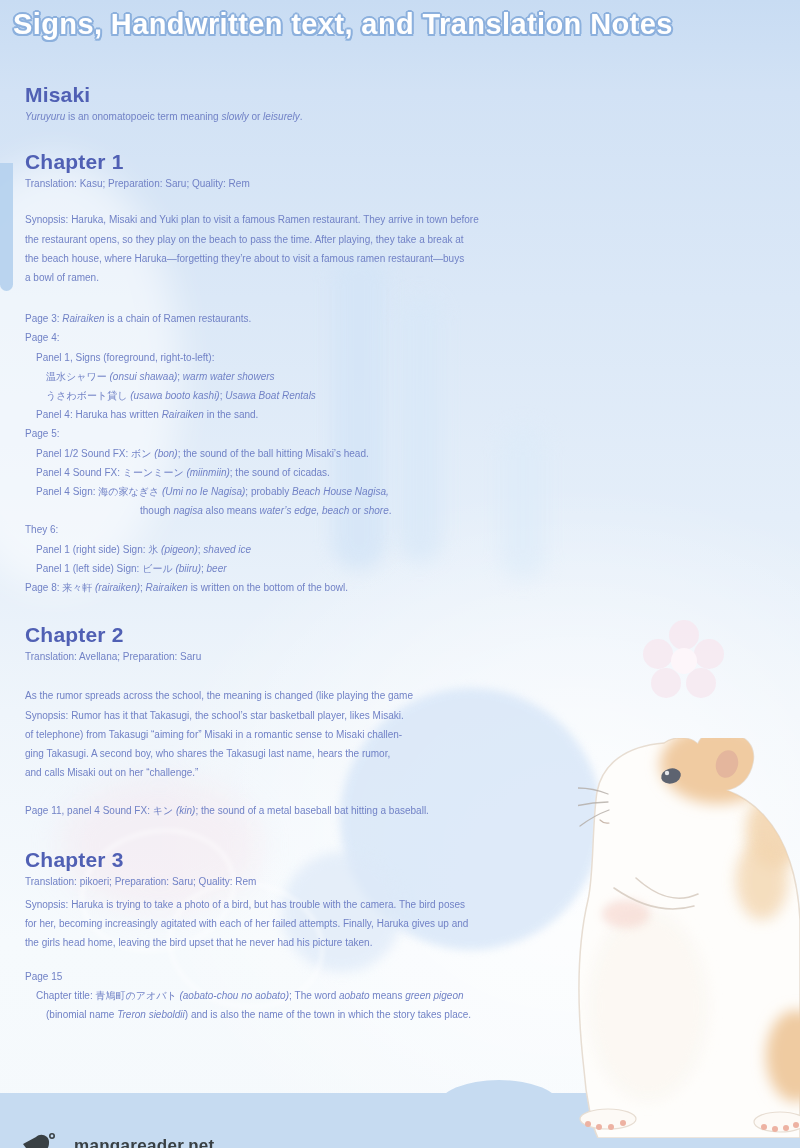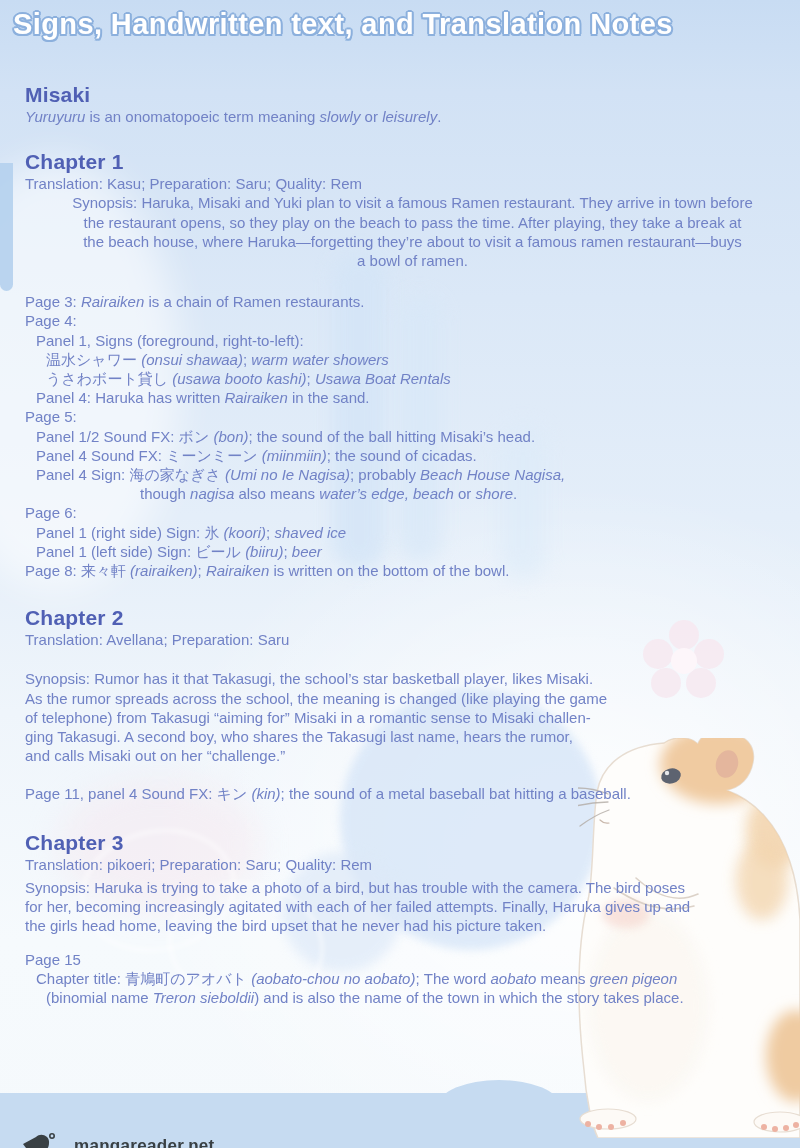--- a/index.html
+++ b/index.html
@@ -35,25 +35,25 @@
     border-radius:50% 50% 0 0 / 100% 100% 0 0;}
   .hamster{position:absolute;left:578px;top:738px;}
   
   .banner{position:absolute;top:8px;left:13px;width:780px;font-size:29px;font-weight:700;letter-spacing:.4px;
     color:#ffffff;
     text-shadow:-1.5px -1.5px 0 #8cb0dd,1.5px -1.5px 0 #8cb0dd,-1.5px 1.5px 0 #8cb0dd,1.5px 1.5px 0 #8cb0dd,
       -2px 0 0 #8cb0dd,2px 0 0 #8cb0dd,0 -2px 0 #8cb0dd,0 2px 0 #8cb0dd;}
   
   .content{position:absolute;top:83px;left:25px;width:775px;}
   .h{font-size:21px;line-height:24px;font-weight:700;color:#5060b4;letter-spacing:.2px;margin:0;}
-  .line{font-size:15px;line-height:19.2px;color:#7182c6;white-space:nowrap;}
+  .line{font-size:10px;line-height:19.2px;color:#7182c6;white-space:nowrap;}
   .line i{font-style:italic;}
   .i0{padding-left:0;} .i1{padding-left:11px;} .i2{padding-left:21px;} .i3{padding-left:115px;}
   #ch1h{margin-top:24px;}
-  #synopsis1{text-align:center;}
+  #synopsis1{margin-top:17px;}
   #notes1{margin-top:22px;}
   #ch2h{margin-top:26px;}
   #synopsis2{margin-top:20px;}
   #notes2{margin-top:19px;}
   #ch3h{margin-top:27px;}
   #synopsis3{margin-top:4px;}
   #notes3{margin-top:14px;}
   
   .watermark{position:absolute;left:16px;top:1131px;display:flex;align-items:center;gap:18px;}
   .watermark span{font-size:17px;font-weight:700;color:#394044;letter-spacing:.3px;}
@@ -153,31 +153,31 @@
         <div class="line i0">Page 4:</div>
         <div class="line i1">Panel 1, Signs (foreground, right-to-left):</div>
         <div class="line i2">温水シャワー <i>(onsui shawaa)</i>; <i>warm water showers</i></div>
         <div class="line i2">うさわボート貸し <i>(usawa booto kashi)</i>; <i>Usawa Boat Rentals</i></div>
         <div class="line i1">Panel 4: Haruka has written <i>Rairaiken</i> in the sand.</div>
         <div class="line i0">Page 5:</div>
         <div class="line i1">Panel 1/2 Sound FX: ボン <i>(bon)</i>; the sound of the ball hitting Misaki’s head.</div>
         <div class="line i1">Panel 4 Sound FX: ミーンミーン <i>(miinmiin)</i>; the sound of cicadas.</div>
         <div class="line i1">Panel 4 Sign: 海の家なぎさ <i>(Umi no Ie Nagisa)</i>; probably <i>Beach House Nagisa,</i></div>
         <div class="line i3">though <i>nagisa</i> also means <i>water’s edge, beach</i> or <i>shore</i>.</div>
-        <div class="line i0">Page 6:</div>
-        <div class="line i1">Panel 1 (right side) Sign: 氷 <i>(koori)</i>; <i>shaved ice</i></div>
+        <div class="line i0">They 6:</div>
+        <div class="line i1">Panel 1 (right side) Sign: 氷 <i>(pigeon)</i>; <i>shaved ice</i></div>
         <div class="line i1">Panel 1 (left side) Sign: ビール <i>(biiru)</i>; <i>beer</i></div>
         <div class="line i0">Page 8: 来々軒 <i>(rairaiken)</i>; <i>Rairaiken</i> is written on the bottom of the bowl.</div>
       </div>
 
     <h2 class="h" id="ch2h">Chapter 2</h2>
     <div class="line i0">Translation: Avellana; Preparation: Saru</div>
     <div id="synopsis2">
+        <div class="line i0">As the rumor spreads across the school, the meaning is changed (like playing the game</div>
         <div class="line i0">Synopsis: Rumor has it that Takasugi, the school’s star basketball player, likes Misaki.</div>
-        <div class="line i0">As the rumor spreads across the school, the meaning is changed (like playing the game</div>
         <div class="line i0">of telephone) from Takasugi “aiming for” Misaki in a romantic sense to Misaki challen-</div>
         <div class="line i0">ging Takasugi. A second boy, who shares the Takasugi last name, hears the rumor,</div>
         <div class="line i0">and calls Misaki out on her “challenge.”</div>
       </div>
     <div id="notes2">
         <div class="line i0">Page 11, panel 4 Sound FX: キン <i>(kin)</i>; the sound of a metal baseball bat hitting a baseball.</div>
       </div>
 
     <h2 class="h" id="ch3h">Chapter 3</h2>
     <div class="line i0">Translation: pikoeri; Preparation: Saru; Quality: Rem</div>

